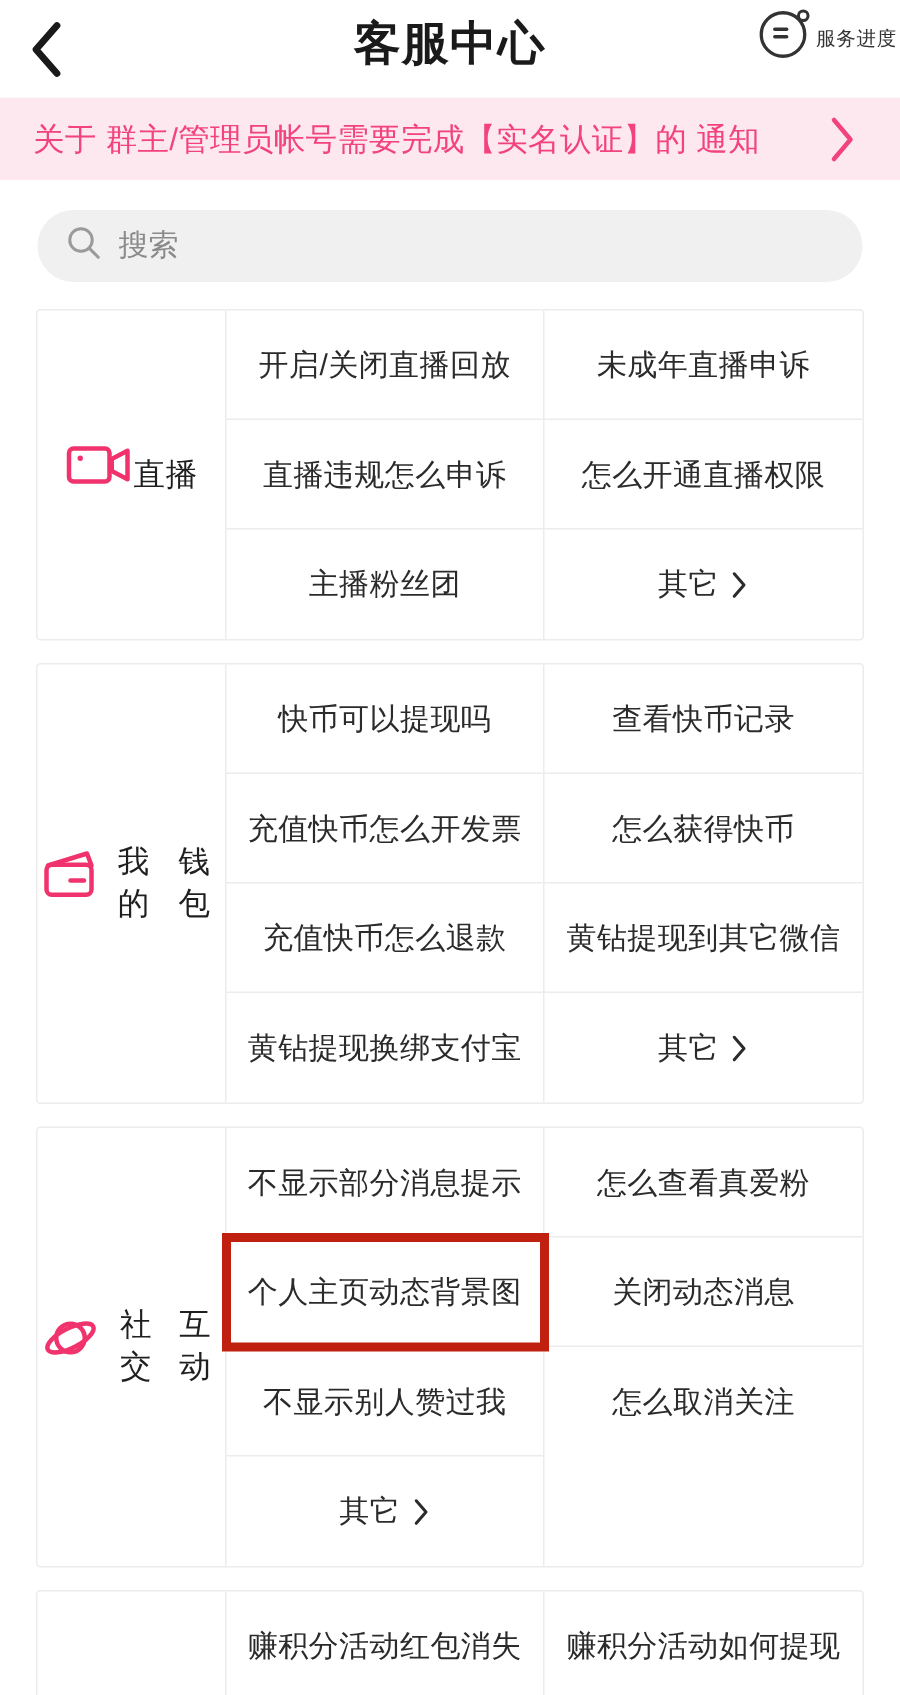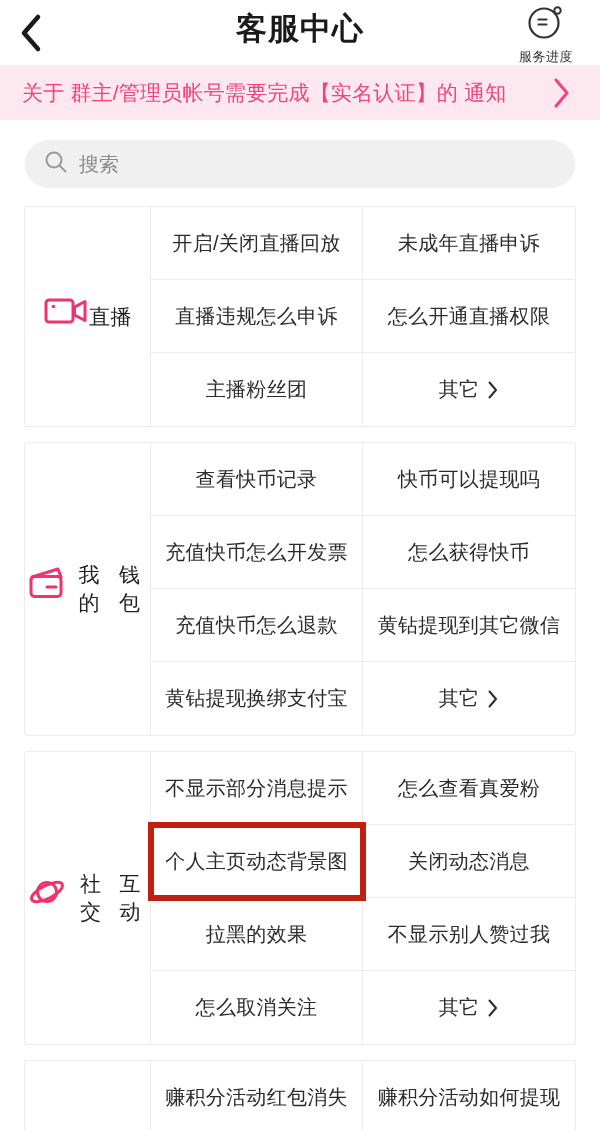--- a/index.html
+++ b/index.html
@@ -38,21 +38,21 @@
     color: #1a1a1a;
     letter-spacing: 1px;
     line-height: 38px;
   }
   .service-progress {
     position: absolute;
     right: 12px;
     top: 2px;
     width: 84px;
     display: flex;
-    flex-direction: column;
+    flex-direction: row;
     align-items: center;
   }
   .service-progress .sp-icon { display: block; }
   .service-progress .sp-label {
     font-size: 13px;
     color: #333333;
     margin-top: 2px;
     letter-spacing: 0.5px;
     white-space: nowrap;
   }
@@ -263,22 +263,22 @@
           <svg width="44" height="40" viewBox="0 0 44 40" fill="none">
             <path d="M7 14 L33 6 L36 14" stroke="#f0336c" stroke-width="3" stroke-linecap="round" stroke-linejoin="round"></path>
             <rect x="6" y="13.5" width="30" height="20" rx="3.5" stroke="#f0336c" stroke-width="3"></rect>
             <line x1="22" y1="24" x2="31" y2="24" stroke="#f0336c" stroke-width="3" stroke-linecap="round"></line>
           </svg>
         </span>
         <span class="cat-label">我的</span>
         <span class="cat-label">钱包</span>
       </div>
       <div class="card-grid">
+        <div class="cell">快币可以提现吗</div>
         <div class="cell">查看快币记录</div>
-        <div class="cell">快币可以提现吗</div>
         <div class="cell">充值快币怎么开发票</div>
         <div class="cell">怎么获得快币</div>
         <div class="cell">充值快币怎么退款</div>
         <div class="cell">黄钻提现到其它微信</div>
         <div class="cell last-row">黄钻提现换绑支付宝</div>
         <div class="cell last-row">
           <span>其它</span>
           <span class="arrow">
             <svg width="12" height="20" viewBox="0 0 12 20" fill="none">
               <path d="M2.5 2.5 L9 10 L2.5 17.5" stroke="#2b2b2b" stroke-width="2" stroke-linecap="round" stroke-linejoin="round"></path>
@@ -297,21 +297,20 @@
           </svg>
         </span>
         <span class="cat-label">社交</span>
         <span class="cat-label">互动</span>
       </div>
       <div class="card-grid">
         <div class="cell">不显示部分消息提示</div>
         <div class="cell">怎么查看真爱粉</div>
         <div class="cell highlight">个人主页动态背景图</div>
         <div class="cell">关闭动态消息</div>
-        <div class="cell">拉黑的效果</div>
         <div class="cell">不显示别人赞过我</div>
         <div class="cell last-row">怎么取消关注</div>
         <div class="cell last-row">
           <span>其它</span>
           <span class="arrow">
             <svg width="12" height="20" viewBox="0 0 12 20" fill="none">
               <path d="M2.5 2.5 L9 10 L2.5 17.5" stroke="#2b2b2b" stroke-width="2" stroke-linecap="round" stroke-linejoin="round"></path>
             </svg>
           </span>
         </div>

